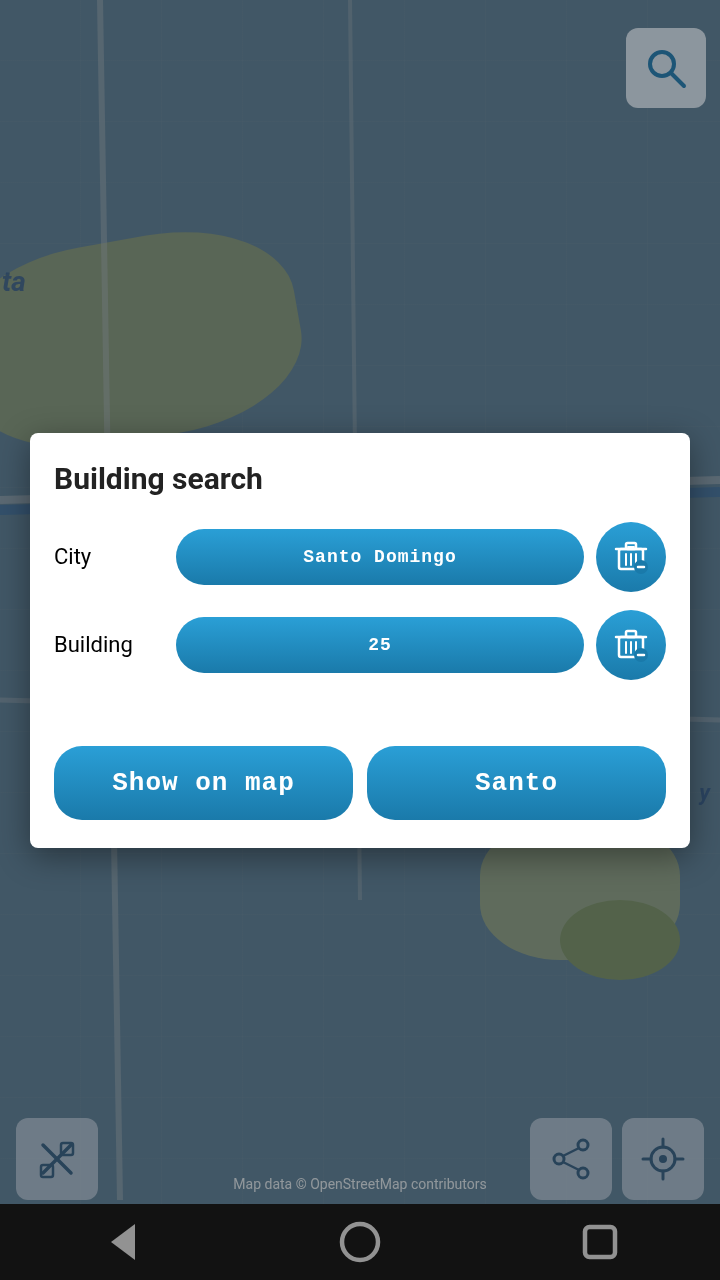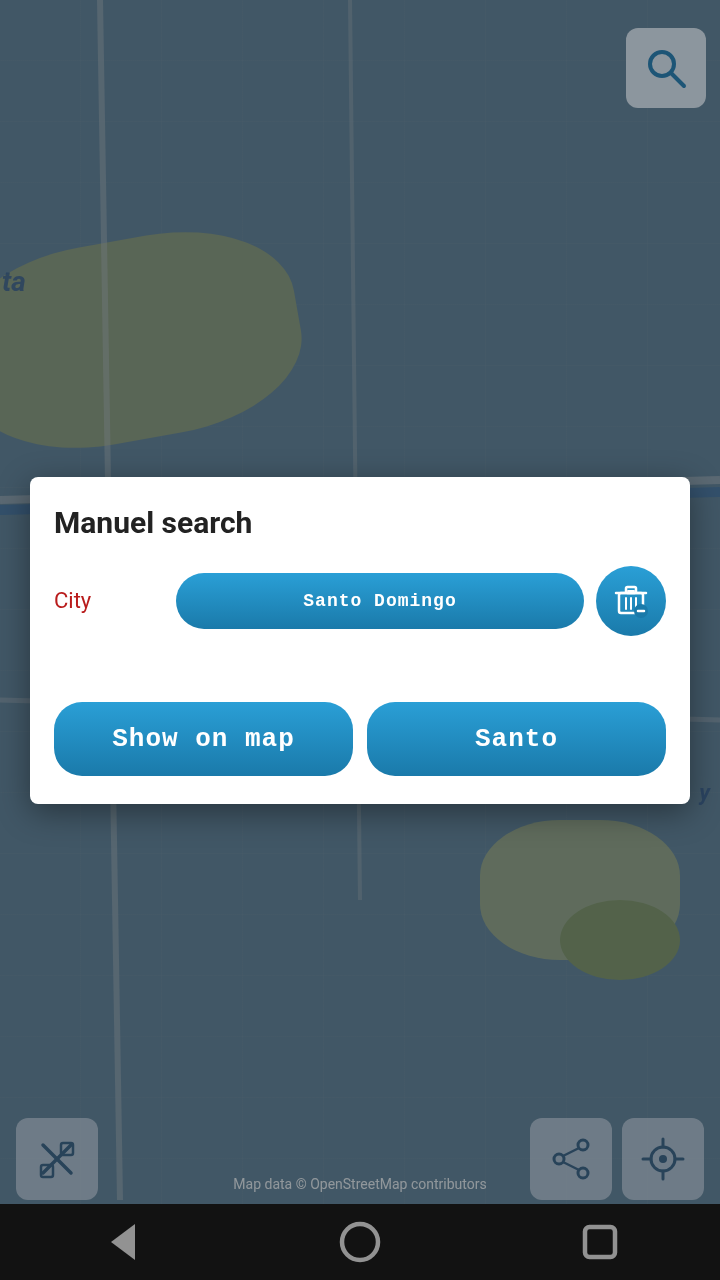--- a/index.html
+++ b/index.html
@@ -164,21 +164,21 @@
 
     .field-row {
       display: flex;
       align-items: center;
       margin-bottom: 18px;
       gap: 12px;
     }
 
     .field-label {
       font-size: 22px;
-      color: #b91c1c;
+      color: #000000;
       width: 110px;
       flex-shrink: 0;
       text-align: left;
     }
 
     .field-input-btn {
       flex: 1;
       background: linear-gradient(180deg, #2a9fd6 0%, #1a7aaa 100%);
       border: none;
       border-radius: 28px;
@@ -267,21 +267,21 @@
 <div class="search-btn-corner">
   <svg viewBox="0 0 48 48">
     <circle cx="20" cy="20" r="12" stroke="#2a7aaa" stroke-width="4" fill="none"></circle>
     <line x1="29" y1="29" x2="42" y2="42" stroke="#2a7aaa" stroke-width="4" stroke-linecap="round"></line>
   </svg>
 </div>
 
 <div class="modal-backdrop">
   <div class="dialog">
 
-    <div class="dialog-title">Manuel search</div>
+    <div class="dialog-title">Building search</div>
 
     <div class="field-row">
       <span class="field-label">City</span>
       <button class="field-input-btn">Santo Domingo</button>
       <button class="field-delete-btn">
         <svg viewBox="0 0 36 36">
           <rect x="6" y="10" width="24" height="20" rx="2" fill="none" stroke="white" stroke-width="2.5"></rect>
           <line x1="3" y1="10" x2="33" y2="10" stroke="white" stroke-width="2.5" stroke-linecap="round"></line>
           <rect x="13" y="4" width="10" height="6" rx="1.5" fill="none" stroke="white" stroke-width="2.5"></rect>
           <line x1="13" y1="15" x2="13" y2="26" stroke="white" stroke-width="2" stroke-linecap="round"></line>
@@ -289,20 +289,36 @@
           <line x1="23" y1="15" x2="23" y2="26" stroke="white" stroke-width="2" stroke-linecap="round"></line>
 
           <line x1="15" y1="8" x2="21" y2="8" stroke="white" stroke-width="2" stroke-linecap="round"></line>
           <circle cx="28" cy="28" r="7" fill="#1a7aaa"></circle>
           <line x1="25" y1="28" x2="31" y2="28" stroke="white" stroke-width="2.5" stroke-linecap="round"></line>
         </svg>
       </button>
     </div>
 
 
+    <div class="field-row">
+      <span class="field-label">Building</span>
+      <button class="field-input-btn">25</button>
+      <button class="field-delete-btn">
+        <svg viewBox="0 0 36 36">
+          <rect x="6" y="10" width="24" height="20" rx="2" fill="none" stroke="white" stroke-width="2.5"></rect>
+          <line x1="3" y1="10" x2="33" y2="10" stroke="white" stroke-width="2.5" stroke-linecap="round"></line>
+          <rect x="13" y="4" width="10" height="6" rx="1.5" fill="none" stroke="white" stroke-width="2.5"></rect>
+          <line x1="13" y1="15" x2="13" y2="26" stroke="white" stroke-width="2" stroke-linecap="round"></line>
+          <line x1="18" y1="15" x2="18" y2="26" stroke="white" stroke-width="2" stroke-linecap="round"></line>
+          <line x1="23" y1="15" x2="23" y2="26" stroke="white" stroke-width="2" stroke-linecap="round"></line>
+          <circle cx="28" cy="28" r="7" fill="#1a7aaa"></circle>
+          <line x1="25" y1="28" x2="31" y2="28" stroke="white" stroke-width="2.5" stroke-linecap="round"></line>
+        </svg>
+      </button>
+    </div>
 
     <div class="action-row">
       <button class="action-btn">Show on map</button>
       <button class="action-btn">Santo</button>
     </div>
 
   </div>
 </div>
 
 <div class="bottom-toolbar">

